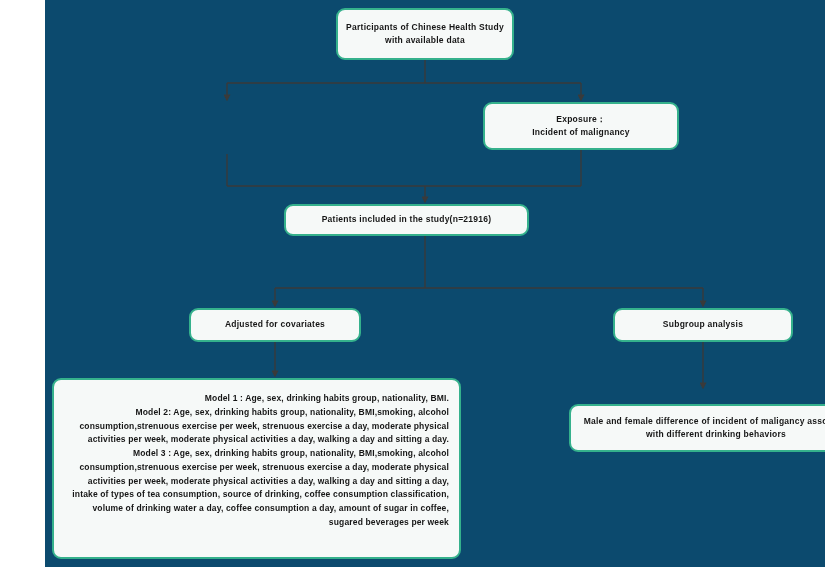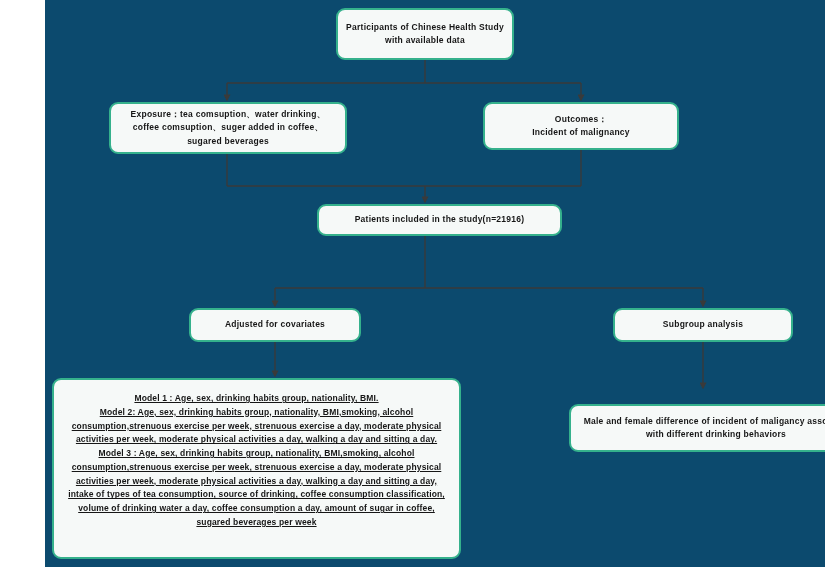--- a/index.html
+++ b/index.html
@@ -39,38 +39,37 @@
     text-align: center;
     font-size: 8.5px;
     font-weight: bold;
     letter-spacing: 0.25px;
     line-height: 1.55;
     color: #161616;
     padding: 4px 8px;
   }
   .node.left-align {
     justify-content: flex-start;
-    text-align: center;
+    text-align: right;
     align-items: flex-start;
     padding: 12px 10px 10px 10px;
     line-height: 1.62;
     letter-spacing: 0.15px;
-    text-decoration: underline;
   }
   .node-text {
     display: block;
     width: 100%;
     white-space: pre-line;
   }
 
   
   #node-participants { left: 291px; top: 8px;  width: 178px; height: 52px; }
   #node-exposure     { left: 64px;  top: 102px; width: 238px; height: 52px; }
   #node-outcomes     { left: 438px; top: 102px; width: 196px; height: 48px; }
-  #node-patients     { left: 272px; top: 204px; width: 245px; height: 32px; }
+  #node-patients     { left: 239px; top: 204px; width: 245px; height: 32px; }
   #node-adjusted     { left: 144px; top: 308px; width: 172px; height: 34px; }
   #node-subgroup     { left: 568px; top: 308px; width: 180px; height: 34px; }
   #node-models       { left: 7px;   top: 378px; width: 409px; height: 181px; }
   #node-sexdiff      { left: 524px; top: 404px; width: 294px; height: 48px; }
 </style>
 </head>
 <body>
 
 <div id="canvas">
 
@@ -101,28 +100,23 @@
 
       <path d="M 658 342 L 658 388" marker-end="url(#arrow)"></path>
     </g>
   </svg>
 
   <div class="node" id="node-participants">
     <span class="node-text">Participants of Chinese Health Study
 with available  data</span>
   </div>
 
-  <div class="node" id="node-exposure">
-    <span class="node-text">Exposure：tea comsuption、water drinking、
-coffee comsuption、suger added in coffee、
-sugared beverages</span>
-  </div>
 
   <div class="node" id="node-outcomes">
-    <span class="node-text">Outcomes：
+    <span class="node-text">Exposure：
 Incident of malignancy</span>
   </div>
 
   <div class="node" id="node-patients">
     <span class="node-text">Patients included in the study(n=21916)</span>
   </div>
 
   <div class="node" id="node-subgroup">
     <span class="node-text">Subgroup analysis</span>
   </div>

